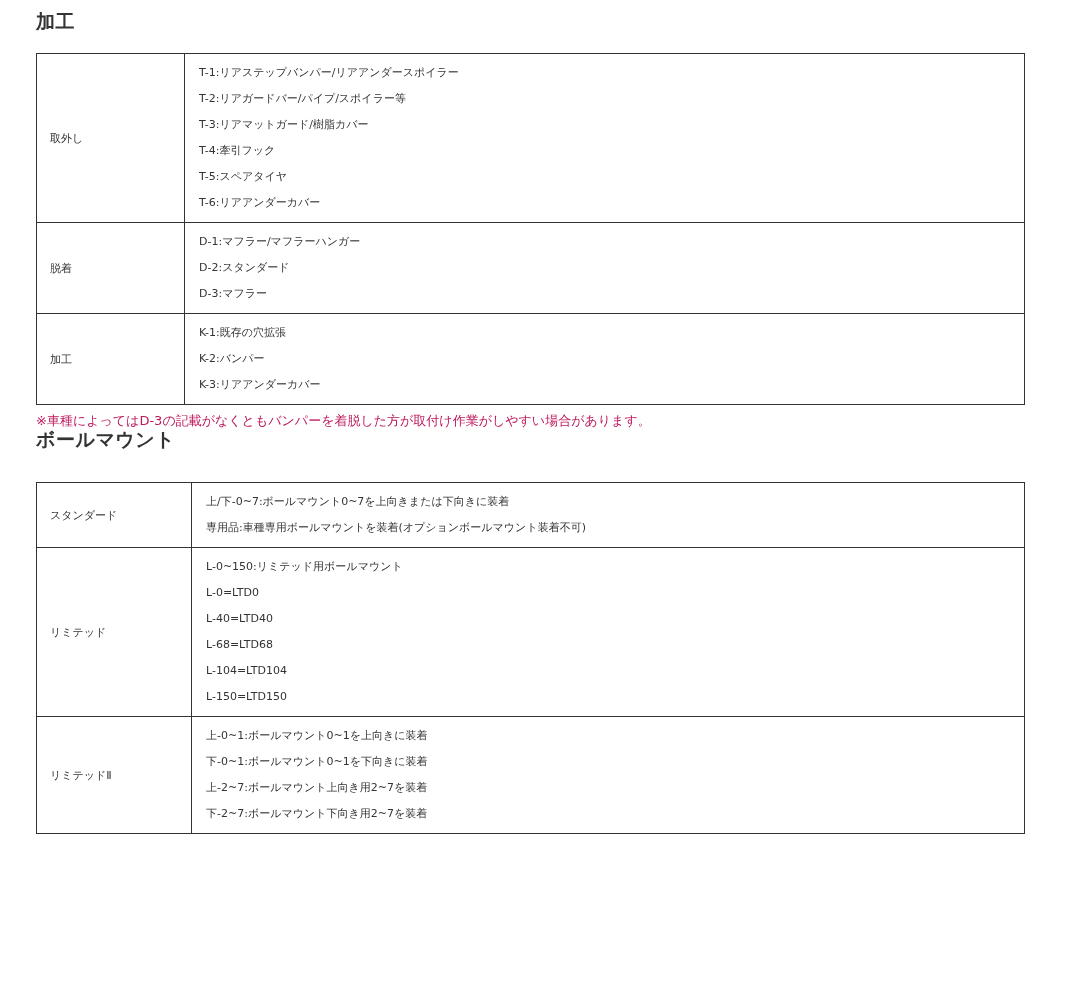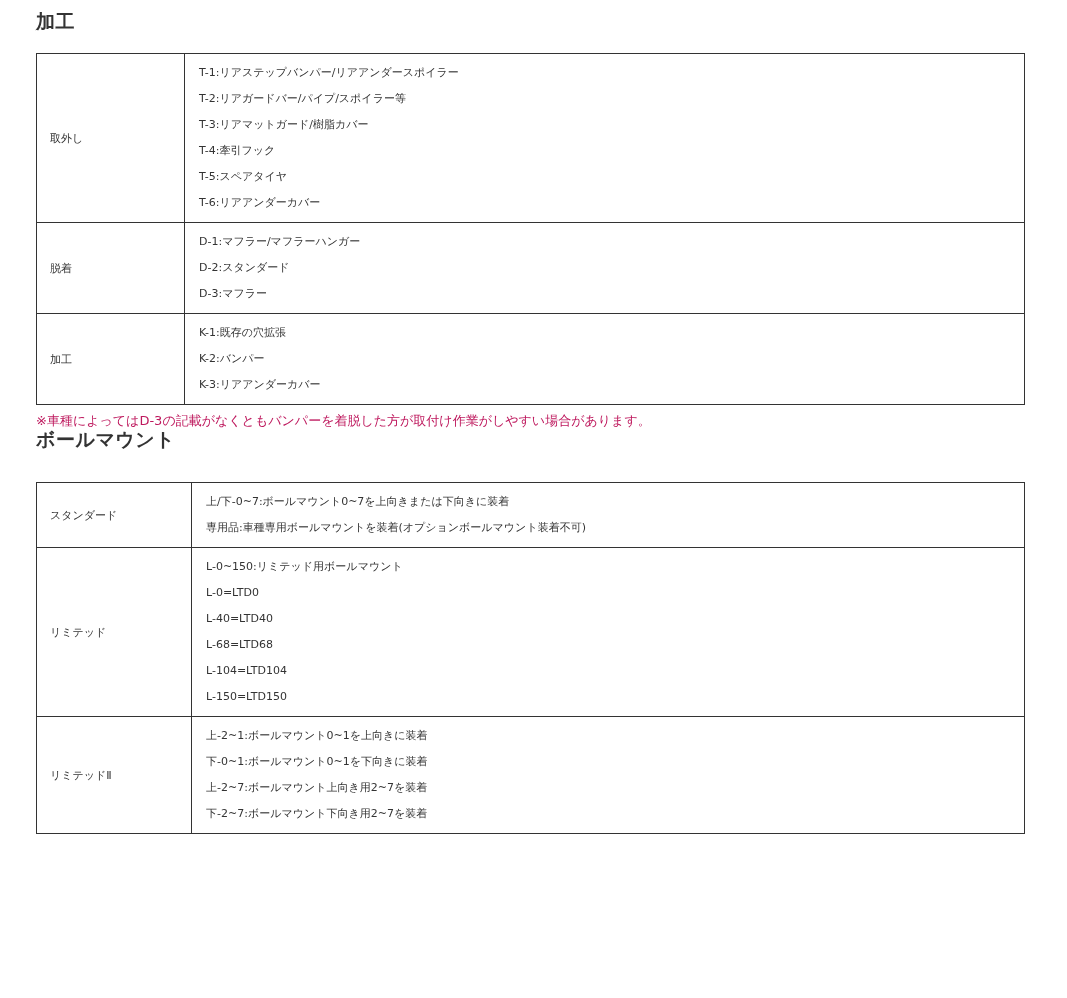--- a/index.html
+++ b/index.html
@@ -123,21 +123,21 @@
               <div class="line">L-104=LTD104</div>
               <div class="line">L-150=LTD150</div>
             </div>
         </td>
       </tr>
       <tr>
         <td class="label-cell">リミテッドⅡ</td>
         <td class="content-cell">
           <div>
 
-          <div class="line">上-2~1:ボールマウント0~1を上向きに装着</div>
+          <div class="line">上-0~1:ボールマウント0~1を上向きに装着</div>
               <div class="line">下-0~1:ボールマウント0~1を下向きに装着</div>
               <div class="line">上-2~7:ボールマウント上向き用2~7を装着</div>
               <div class="line">下-2~7:ボールマウント下向き用2~7を装着</div>
             </div>
         </td>
       </tr>
     </tbody>
   </table>
 
 </div>

